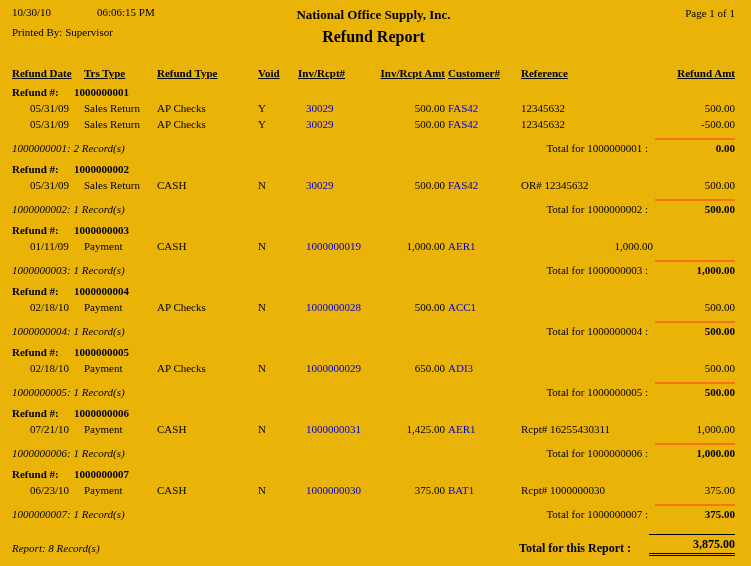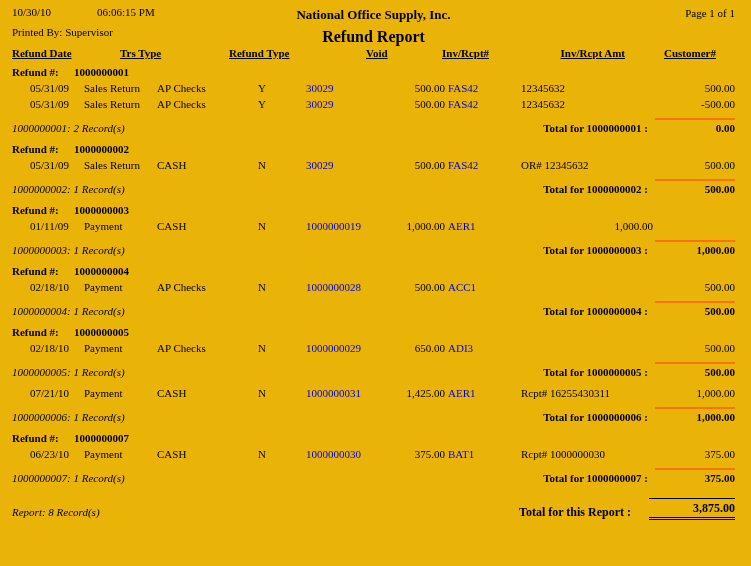--- a/index.html
+++ b/index.html
@@ -17,21 +17,21 @@
   .printed-by { margin-top:8px; white-space:nowrap; }
   .company { text-align:center; font-weight:bold; font-size:13px; padding-top:1px; white-space:nowrap; }
   .title { text-align:center; font-weight:bold; font-size:16px; margin-top:5px; white-space:nowrap; }
   .page-no { text-align:right; padding-top:1px; white-space:nowrap; }
 
   
   .cols, .row {
     display:grid;
     grid-template-columns:72px 73px 101px 40px 89px 58px 76px 132px 1fr;
   }
-  .cols { font-weight:bold; line-height:15px;gap:36px; }
+  .cols { font-weight:bold; margin-top:20px; line-height:15px; }
   .cols span { text-decoration:underline; white-space:nowrap; }
   .h-right { justify-self:end; }
   .h-cust { padding-left:3px; }
 
   
   .row { line-height:16px; }
   .c { white-space:nowrap; }
   .c.date { padding-left:18px; }
   .c.inv  { padding-left:8px; }
   .c.amt  { text-align:right; }
@@ -41,21 +41,21 @@
 
   
   .ghead { line-height:16px; margin-top:3px; }
   .gh-label { font-weight:bold; display:inline-block; width:62px; }
   .gh-no { font-weight:bold; }
   .gfoot {
     display:grid; grid-template-columns:1fr auto 80px; column-gap:7px;
     align-items:end; margin-top:6px; margin-bottom:5px; line-height:15px;
   }
   .gf-summary { font-style:italic; white-space:nowrap; }
-  .gf-label { font-weight:bold; text-align:center; white-space:nowrap; }
+  .gf-label { font-weight:normal; text-align:center; white-space:nowrap; }
   .gf-total { font-weight:bold; text-align:right; border-top:2px solid #f97316; padding-top:1px; }
 
   
   .rfoot {
     display:grid; grid-template-columns:1fr auto 86px; column-gap:18px;
     align-items:end; margin-top:12px; line-height:16px;
   }
   .rf-summary { font-style:italic; white-space:nowrap; }
   .rf-label { font-weight:bold; font-size:12px; white-space:nowrap; }
   .rf-total {
@@ -208,20 +208,23 @@
       <span class="c ramt">500.00</span>
     </div>
     <div class="gfoot">
       <span class="gf-summary">1000000005: 1 Record(s)</span>
       <span class="gf-label">Total for 1000000005 :</span>
       <span class="gf-total">500.00</span>
     </div>
   </div>
 
   <div>
+    <div class="ghead">
+      <span class="gh-label">Refund #:</span><span class="gh-no">1000000006</span>
+    </div>
     <div class="row">
       <span class="c date">07/21/10</span>
       <span class="c">Payment</span>
       <span class="c">CASH</span>
       <span class="c">N</span>
       <span class="c inv link">1000000031</span>
       <span class="c amt">1,425.00</span>
       <span class="c cust link">AER1</span>
       <span class="c">Rcpt# 16255430311</span>
       <span class="c ramt">1,000.00</span>

